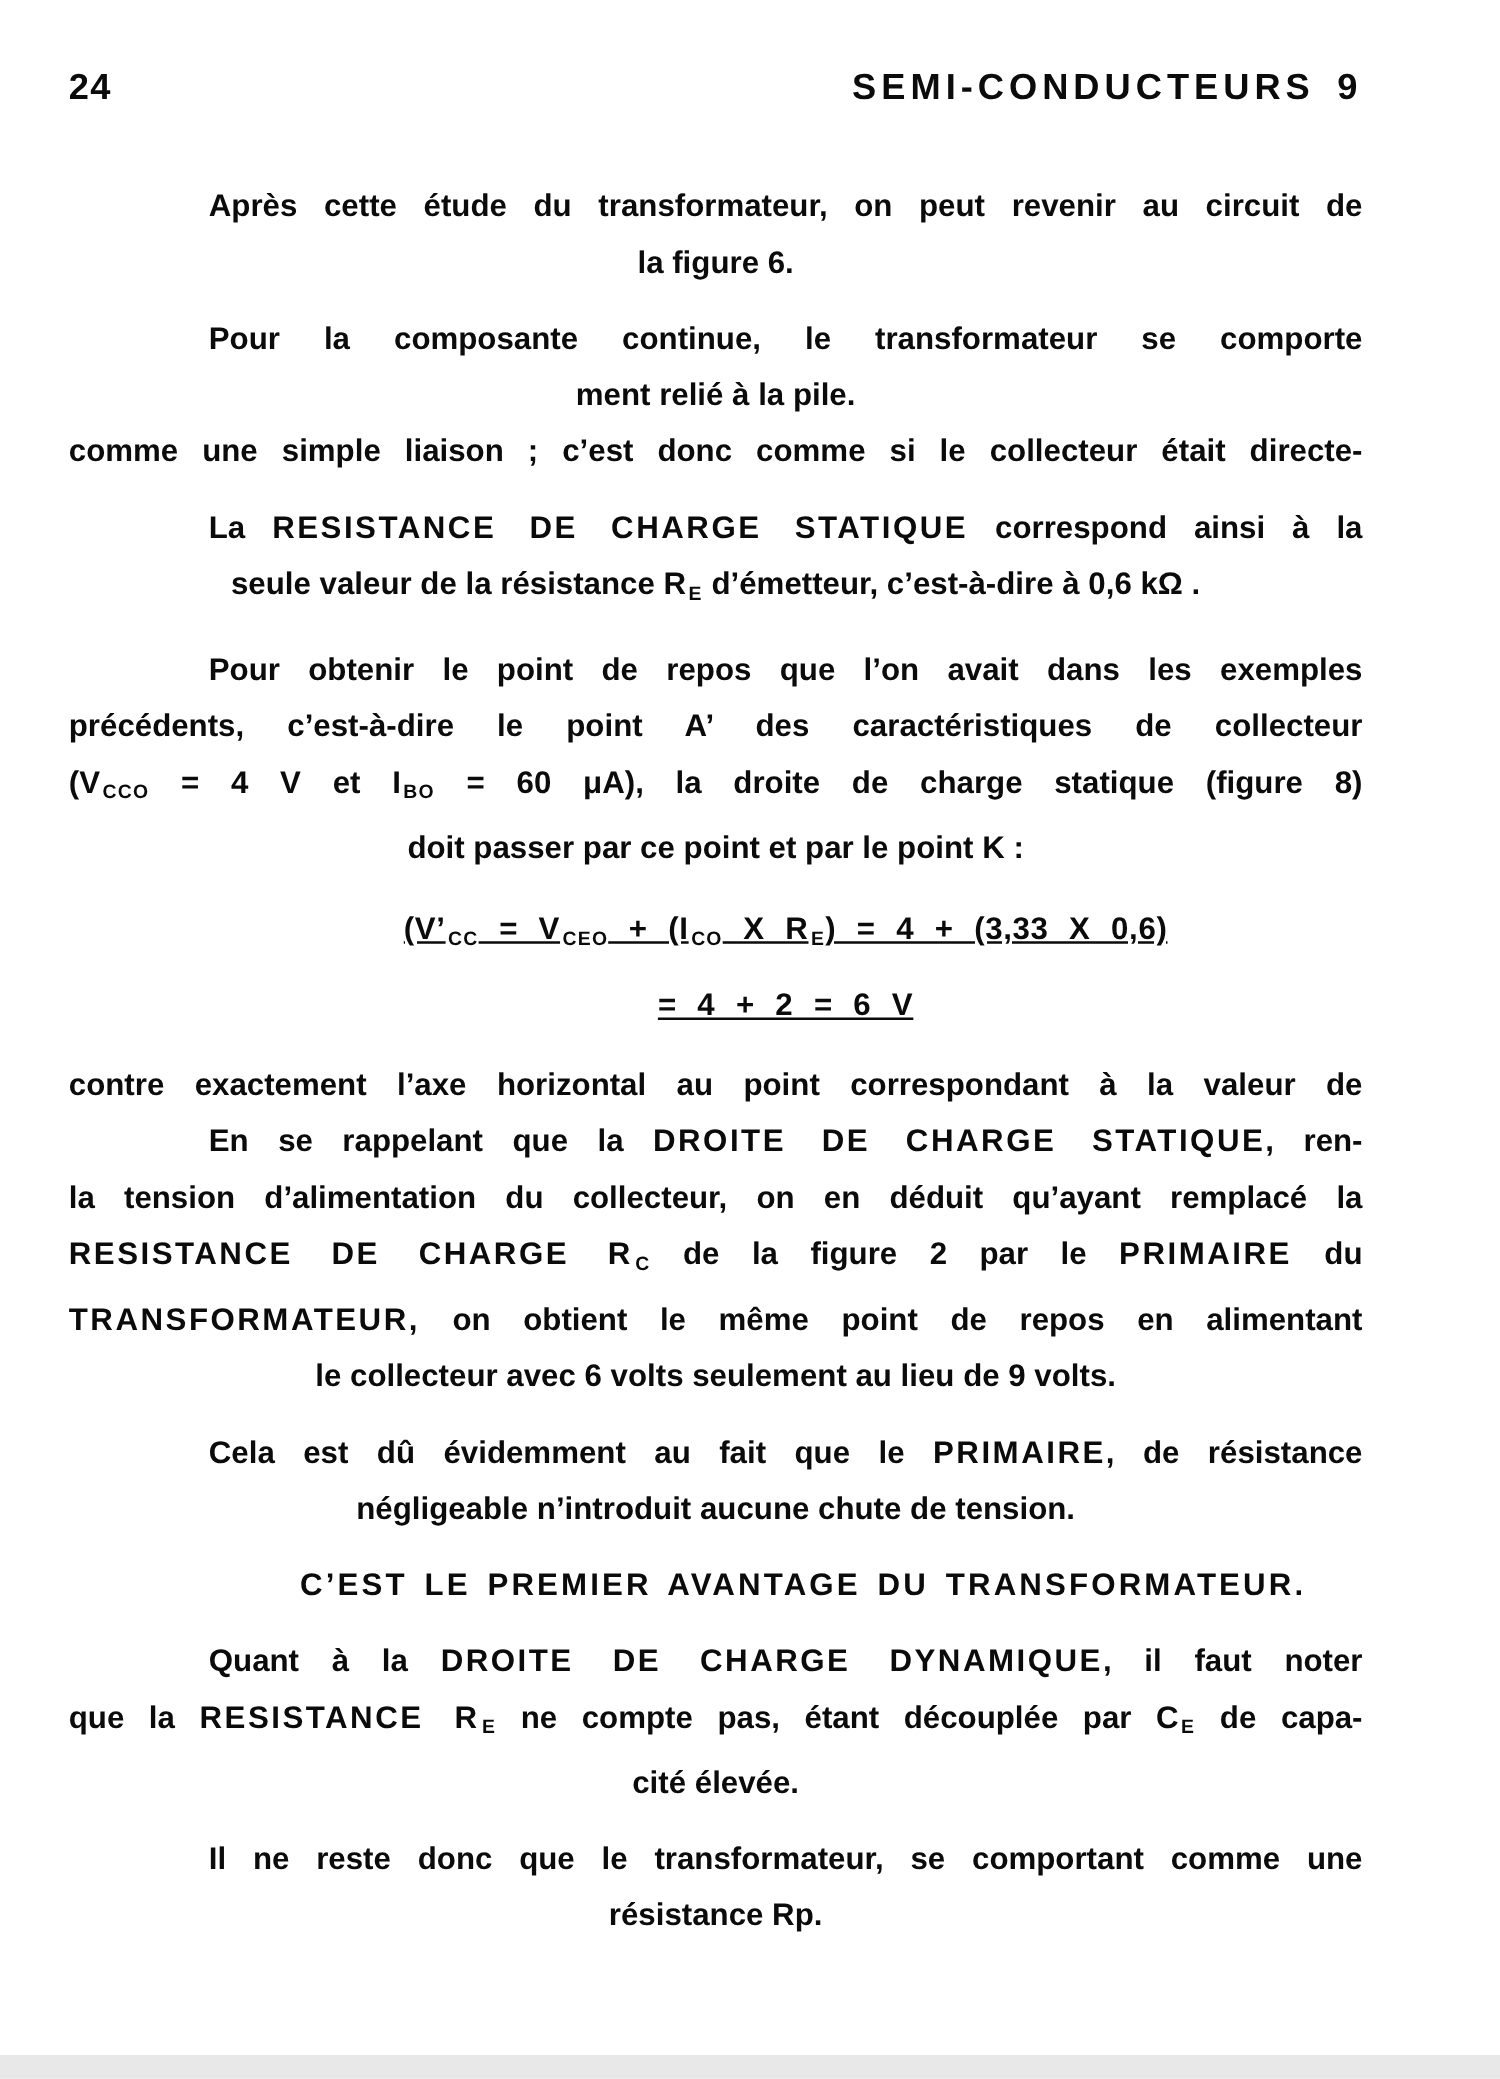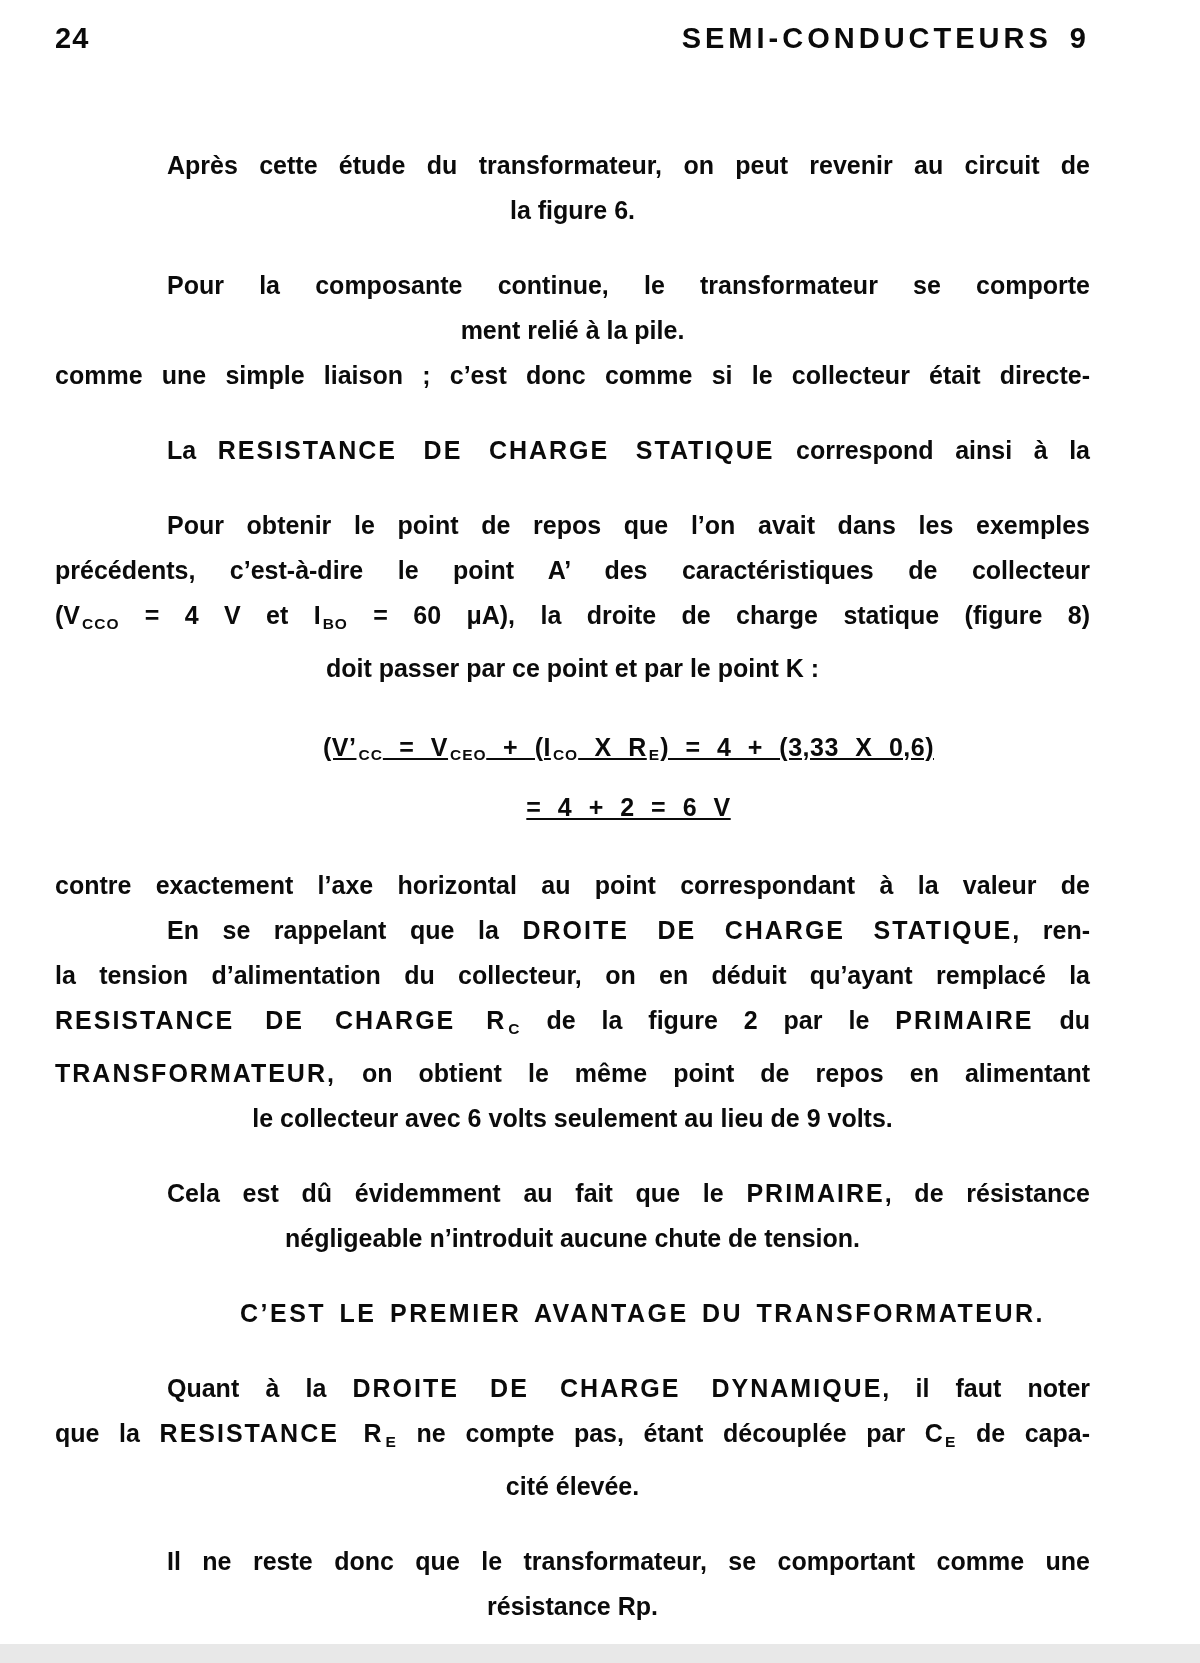--- a/index.html
+++ b/index.html
@@ -27,30 +27,31 @@
     justify-content: space-between;
     align-items: baseline;
     font-size: 29px;
   }
   .page-number {
     letter-spacing: 1px;
   }
   .header-title {
     letter-spacing: 4px;
     word-spacing: 6px;
+    margin-top: 32px;
   }
   .content {
     position: absolute;
     top: 143px;
     left: 55px;
     width: 1035px;
     font-size: 25px;
     line-height: 45px;
   }
-  .block + .block { margin-top: 30px; }
+  .block + .block { margin-top: 16px; }
   .line { text-align: center; }
   .line.just {
     text-align: justify;
     text-align-last: justify;
   }
   .line.indent { text-indent: 112px; }
   .caps {
     letter-spacing: 2px;
     word-spacing: 3px;
   }
@@ -83,20 +84,21 @@
         <div class="line indent just"><span class="plain">Après cette étude du transformateur, on peut revenir au circuit de</span></div>
         <div class="line"><span class="plain">la figure 6.</span></div>
       </div>
       <div class="block paragraph">
         <div class="line indent just"><span class="plain">Pour la composante continue, le transformateur se comporte</span></div>
         <div class="line"><span class="plain">ment relié à la pile.</span></div>
         <div class="line just"><span class="plain">comme une simple liaison ; c’est donc comme si le collecteur était directe-</span></div>
       </div>
       <div class="block paragraph">
         <div class="line indent just"><span class="plain">La </span><span class="caps">RESISTANCE DE CHARGE STATIQUE</span><span class="plain"> correspond ainsi à la</span></div>
+        <div class="line"><span class="plain">seule valeur de la résistance R</span><span class="sub">E</span><span class="plain"> d’émetteur, c’est-à-dire à 0,6 kΩ .</span></div>
       </div>
       <div class="block paragraph">
         <div class="line indent just"><span class="plain">Pour obtenir le point de repos que l’on avait dans les exemples</span></div>
         <div class="line just"><span class="plain">précédents, c’est-à-dire le point A’ des caractéristiques de collecteur</span></div>
         <div class="line just"><span class="plain">(V</span><span class="sub">CCO</span><span class="plain"> = 4 V et I</span><span class="sub">BO</span><span class="plain"> = 60 μA), la droite de charge statique (figure 8)</span></div>
         <div class="line"><span class="plain">doit passer par ce point et par le point K :</span></div>
       </div>
       <div class="block equation">
         <div class="line"><span class="plain">(V’</span><span class="sub">CC</span><span class="plain"> = V</span><span class="sub">CEO</span><span class="plain"> + (I</span><span class="sub">CO</span><span class="plain"> X R</span><span class="sub">E</span><span class="plain">) = 4 + (3,33 X 0,6)</span></div>
         <div class="line"><span class="plain">= 4 + 2 = 6 V</span></div>

